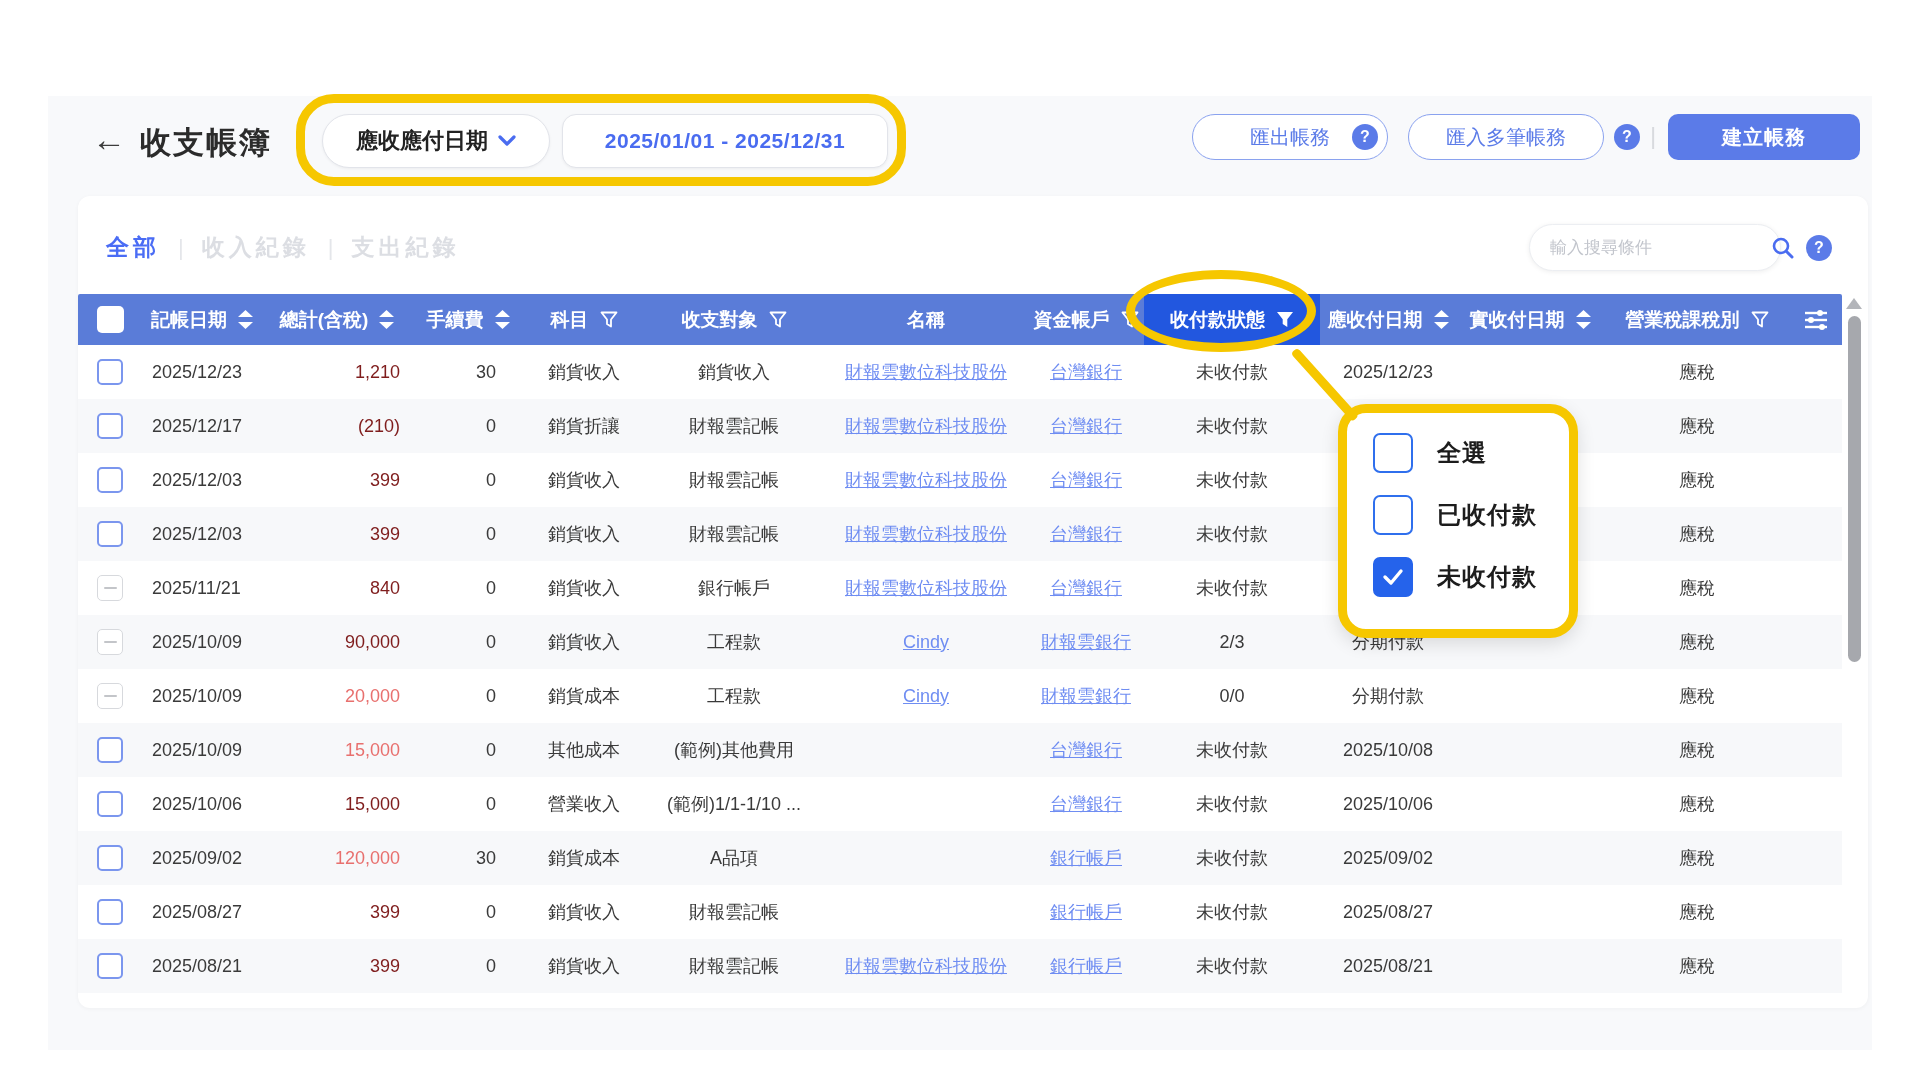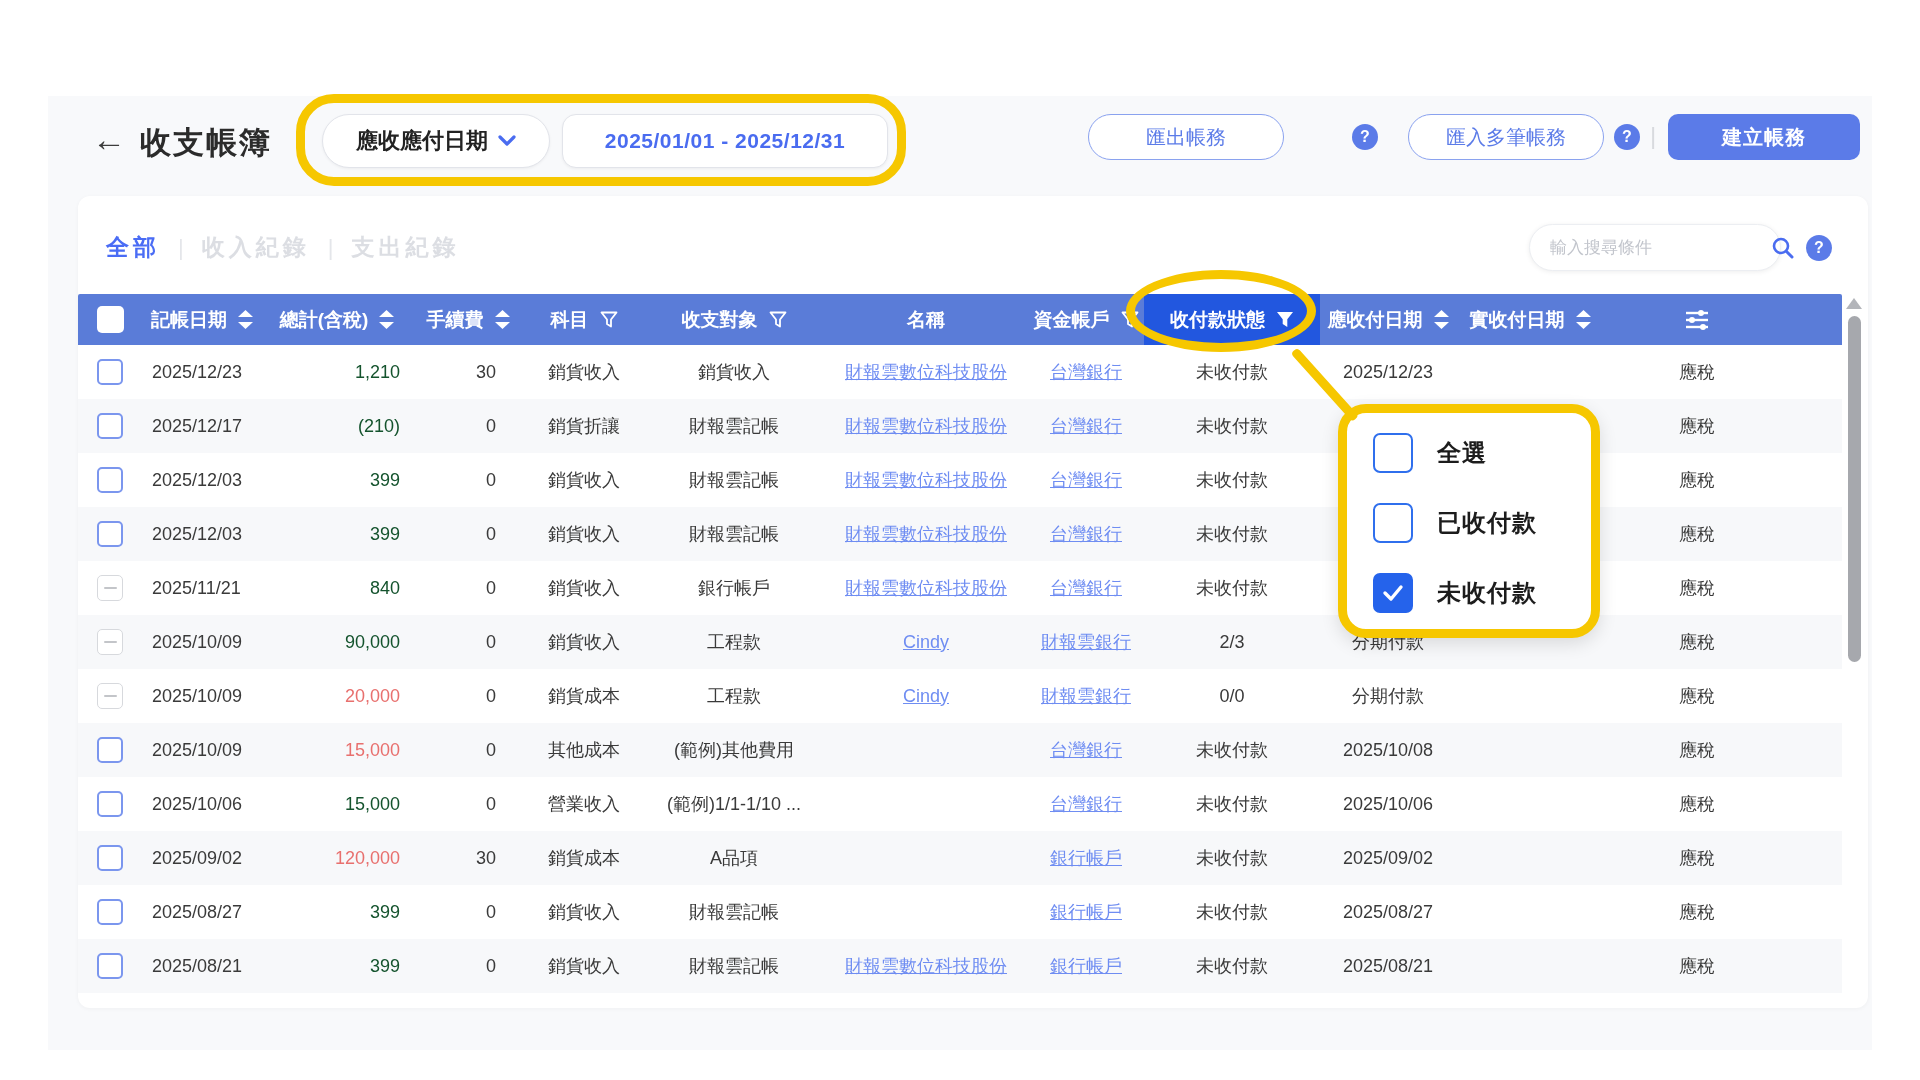--- a/index.html
+++ b/index.html
@@ -8,21 +8,21 @@
 
   
   .back-arrow { position:absolute; left:92px; top:120px; font-size:34px; font-weight:bold; color:#3c3c3c; cursor:pointer; }
   .page-title { position:absolute; left:140px; top:122px; font-size:31px; font-weight:bold; color:#2b2b2b; letter-spacing:2px; }
   .type-dropdown { position:absolute; left:322px; top:114px; width:228px; height:54px; background:#fff; border:1px solid #e2e4ea; border-radius:27px; display:flex; align-items:center; justify-content:center; gap:10px; cursor:pointer; box-shadow:0 1px 3px rgba(0,0,0,.05); }
   .type-dropdown .lbl { font-size:22px; font-weight:bold; color:#222; }
   .date-pill { position:absolute; left:562px; top:114px; width:326px; height:54px; background:#fff; border:1px solid #e2e4ea; border-radius:14px; display:flex; align-items:center; justify-content:center; cursor:pointer; box-shadow:0 1px 3px rgba(0,0,0,.05); }
   .date-pill .lbl { font-size:21px; font-weight:bold; color:#4a6cf0; letter-spacing:.5px;text-align:center; }
 
   .btn-outline { position:absolute; height:46px; background:#fff; border:1.5px solid #8aa2ef; border-radius:23px; color:#5b7be8; font-size:20px; display:flex; align-items:center; justify-content:center; cursor:pointer; }
-  .btn-export { left:1088px; top:114px; width:196px; }
+  .btn-export { left:1192px; top:114px; width:196px; }
   .btn-import { left:1408px; top:114px; width:196px; }
   .btn-primary { position:absolute; left:1668px; top:114px; width:192px; height:46px; background:#5b7be8; border-radius:10px; color:#fff; font-size:20px; font-weight:bold; display:flex; align-items:center; justify-content:center; cursor:pointer; letter-spacing:1px; }
   .help-circle { position:absolute; width:26px; height:26px; border-radius:50%; background:#5b7be8; color:#fff; font-size:16px; font-weight:bold; display:flex; align-items:center; justify-content:center; cursor:pointer; }
   .help-export { left:1352px; top:124px; }
   .help-import { left:1614px; top:124px; }
   .btn-divider { position:absolute; left:1650px; top:122px; color:#d8dade; font-size:24px; }
 
   
   .card { position:absolute; left:78px; top:196px; width:1790px; height:812px; background:#ffffff; border-radius:12px; box-shadow:0 1px 4px rgba(0,0,0,.04); }
 
@@ -41,35 +41,35 @@
   .th { display:flex; align-items:center; justify-content:center; gap:11px; color:#fff; font-size:19px; font-weight:bold; height:100%; cursor:pointer; white-space:nowrap; }
   .th.active-col { background:#2257df; }
   .rows { position:absolute; left:78px; top:345px; width:1764px; }
   .tr { display:grid; grid-template-columns:64px 120px 150px 112px 120px 180px 204px 116px 176px 136px 148px 186px 52px; height:54px; align-items:center; background:#fff; }
   .tr.alt { background:#f7f8fa; }
   .td { font-size:18px; color:#3a3a3a; display:flex; align-items:center; justify-content:center; white-space:nowrap; overflow:hidden; }
   .td.l { justify-content:flex-start; padding-left:10px; }
   .td.r { justify-content:flex-end; }
   .td.total { padding-right:12px; }
   .td.fee { padding-right:28px; }
-  .amount-blue { color:#14532d; }
+  .amount-blue { color:#7f1d1d; }
   .amount-red { color:#e8706e; }
   .link { color:#6f8df2; text-decoration:underline; cursor:pointer; }
 
   .cb { width:26px; height:26px; border-radius:5px; background:#fff; border:2px solid #7b96ee; cursor:pointer; display:flex; align-items:center; justify-content:center; }
   .cb.header-cb { border:none; width:27px; height:27px; }
   .cb.dash { border:1.5px solid #d7d9dd; }
   .cb.dash::after { content:""; width:13px; height:2.5px; background:#c3c5c9; border-radius:2px; }
 
   
   .scroll-up { position:absolute; left:1846px; top:298px; width:0; height:0; border-left:8px solid transparent; border-right:8px solid transparent; border-bottom:11px solid #b3b5ba; cursor:pointer; }
   .scroll-thumb { position:absolute; left:1848px; top:316px; width:13px; height:346px; background:#a6a8ad; border-radius:7px; cursor:pointer; }
 
   
-  .popup { position:absolute; left:1338px; top:404px; width:262px; height:234px; background:#fff; border:9px solid #f6c700; border-radius:28px; box-shadow:0 6px 18px rgba(0,0,0,.12); z-index:30; padding:20px 0 0 26px; display:flex; flex-direction:column; gap:30px; }
+  .popup { position:absolute; left:1338px; top:404px; width:240px; height:234px; background:#fff; border:9px solid #f6c700; border-radius:28px; box-shadow:0 6px 18px rgba(0,0,0,.12); z-index:30; padding:20px 0 0 26px; display:flex; flex-direction:column; gap:22px; }
   .popup-item { display:flex; align-items:center; gap:24px; cursor:pointer; }
   .popup-cb { width:40px; height:40px; border-radius:7px; border:2px solid #2f6fed; background:#fff; display:flex; align-items:center; justify-content:center; }
   .popup-cb.checked { background:#2563eb; border-color:#2563eb; }
   .popup-item .lbl { font-size:24px; font-weight:bold; color:#1c1c1c; letter-spacing:1px; }
 
   
   .anno { position:absolute; pointer-events:none; z-index:40; }
   .anno-rect { left:296px; top:94px; width:610px; height:92px; border:9px solid #f6c700; border-radius:38px; }
   .anno-ellipse { left:1126px; top:270px; width:190px; height:82px; border:9px solid #f6c700; border-radius:50%; }
   .anno-line { left:1294px; top:346px; width:92px; height:9px; background:#f6c700; transform:rotate(48deg); transform-origin:left center; border-radius:4px; }
@@ -203,20 +203,28 @@
     <div class="th">
       <span>實收付日期</span>
       <span>
         <svg width="15" height="19" viewBox="0 0 15 19">
           <polygon points="7.5,0 15,7 0,7" fill="#fff"></polygon>
           <polygon points="0,12 15,12 7.5,19" fill="#fff"></polygon>
         </svg>
       </span>
     </div>
     <div class="th">
+      <span>營業稅課稅別</span>
+      <span>
+        <svg width="18" height="17" viewBox="0 0 18 17">
+          <path d="M1.5,1.5 H16.5 L11,8.5 V15.5 L7,13 V8.5 Z" fill="none" stroke="#fff" stroke-width="1.8" stroke-linejoin="round"></path>
+        </svg>
+      </span>
+    </div>
+    <div class="th">
       <span>
         <svg width="26" height="22" viewBox="0 0 26 22">
           <line x1="2" y1="4" x2="24" y2="4" stroke="#fff" stroke-width="2.4"></line>
           <circle cx="17" cy="4" r="3" fill="#fff"></circle>
           <line x1="2" y1="11" x2="24" y2="11" stroke="#fff" stroke-width="2.4"></line>
           <circle cx="8" cy="11" r="3" fill="#fff"></circle>
           <line x1="2" y1="18" x2="24" y2="18" stroke="#fff" stroke-width="2.4"></line>
           <circle cx="19" cy="18" r="3" fill="#fff"></circle>
         </svg>
       </span>

